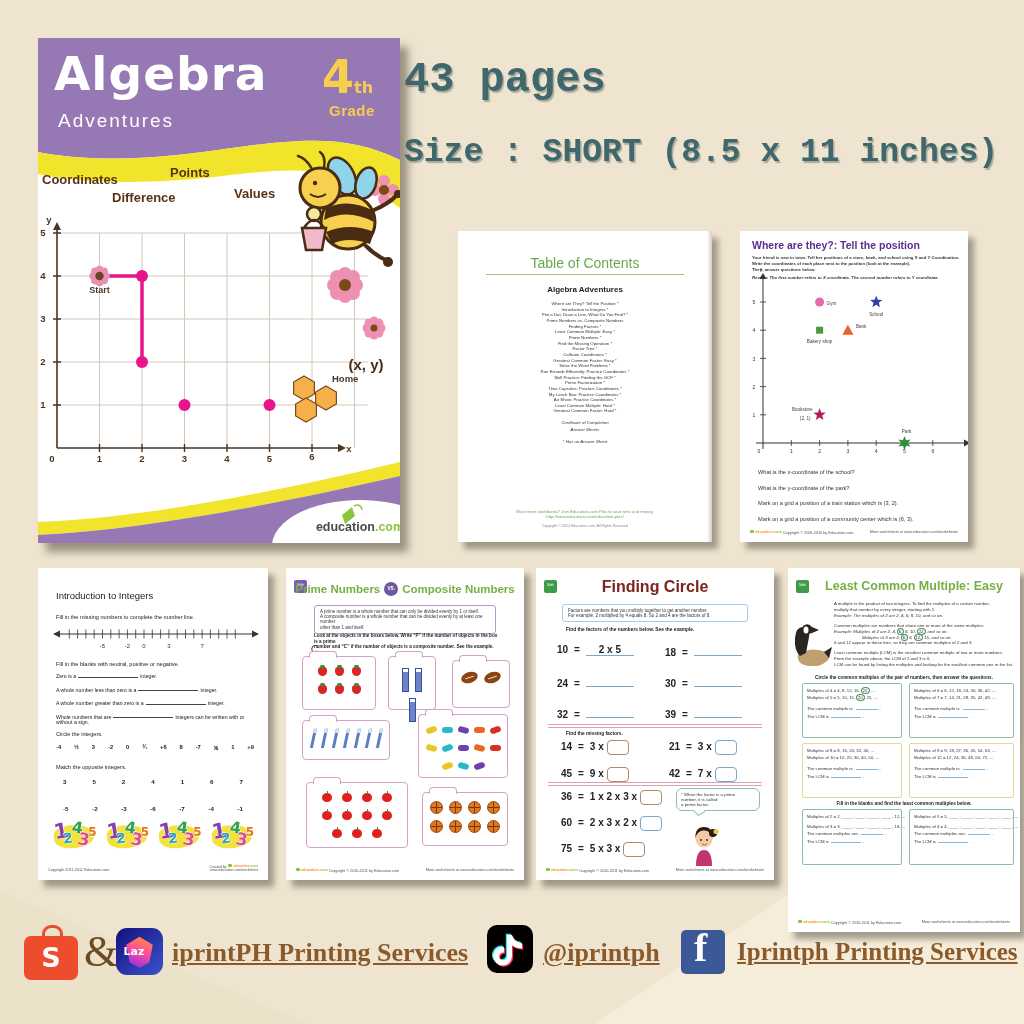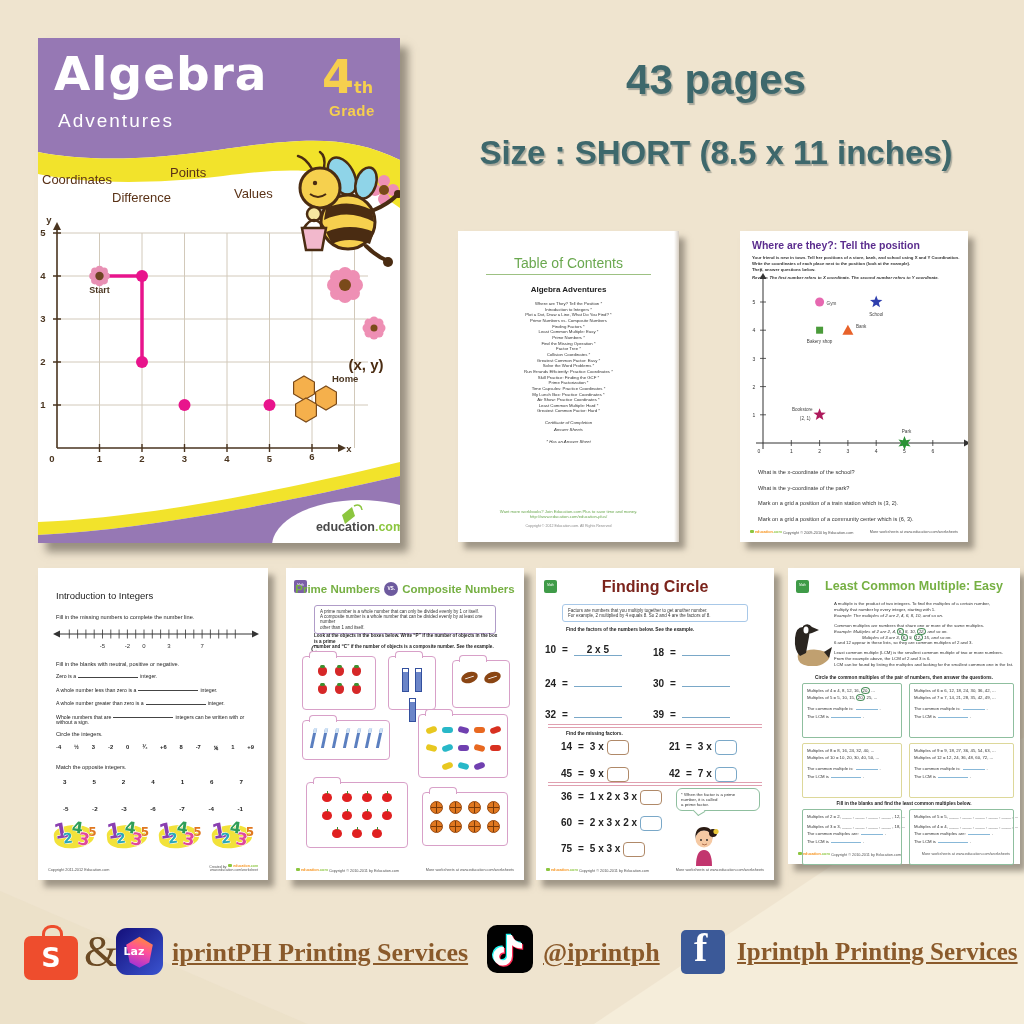--- a/index.html
+++ b/index.html
@@ -3,42 +3,42 @@
 <meta charset="utf-8">
 <style>
   html,body{margin:0;padding:0;}
   #stage{position:relative;width:1024px;height:1024px;background:#efe4cf;overflow:hidden;
          font-family:"Liberation Sans",sans-serif;}
   .abs{position:absolute;}
   .bg-wedge1{position:absolute;inset:0;background:#f5edda;clip-path:polygon(58% 100%,100% 72%,100% 100%);}
   .bg-wedge2{position:absolute;inset:0;background:#e9ddc4;opacity:.5;clip-path:polygon(0 100%,0 87%,30% 100%);}
 
   
-  .promo{position:absolute;left:416px;width:600px;text-align:center;color:var(--promo-teal,#3e686c);
-         font-family:Liberation Sans, sans-serif;font-weight:bold;text-shadow:1.5px 1.5px 1px rgba(40,60,62,.35);}
+  .promo{position:absolute;left:404px;width:600px;color:var(--promo-teal,#3e686c);
+         font-family:Liberation Mono, monospace;font-weight:bold;text-shadow:1.5px 1.5px 1px rgba(40,60,62,.35);}
   #promo-pages{top:56px;font-size:42px;}
   #promo-size{top:134px;font-size:33px;}
   #promo-bind{top:172px;font-size:33px;}
 
   
   .page{position:absolute;background:#fff;box-shadow:6px 7px 6px rgba(95,88,76,.55);}
 
   
   #cover{left:38px;top:38px;width:362px;height:505px;box-shadow:8px 9px 8px rgba(95,88,76,.6);}
   #cover .c-title{position:absolute;left:16px;top:8px;font-family:"DejaVu Sans",sans-serif;font-weight:800;
                   font-size:47px;color:#fff;letter-spacing:1px;}
   #cover .c-sub{position:absolute;left:20px;top:72px;font-size:19px;color:#fff;letter-spacing:2px;}
   #cover .c-grade{position:absolute;left:284px;top:12px;color:var(--grade-yellow,#f6cf4e);
                   font-family:"DejaVu Sans",sans-serif;font-weight:800;}
   #cover .c-grade .g4{font-size:46px;} #cover .c-grade .gth{font-size:16px;}
   #cover .c-gradeword{position:absolute;left:291px;top:64px;color:var(--grade-yellow,#f6cf4e);font-size:15px;font-weight:bold;letter-spacing:.5px;}
-  .scatter{position:absolute;font-weight:normal;font-size:13px;color:#5a3217;}
-
-  
-  #toc{left:458px;top:231px;width:221px;height:311px;}
+  .scatter{position:absolute;font-weight:bold;font-size:13px;color:#5a3217;}
+
+  
+  #toc{left:458px;top:231px;width:254px;height:311px;}
   #toc::after{content:'';position:absolute;right:0;top:0;bottom:0;width:5px;
               background:linear-gradient(to left,rgba(120,90,50,.30),rgba(0,0,0,0));}
   .toc-title{position:absolute;left:0;right:0;top:24px;text-align:center;font-size:14px;color:var(--toc-green,#6aa84f);}
   .toc-rule{position:absolute;left:28px;right:28px;top:43px;border-top:1px solid #9dc183;}
   .toc-book{position:absolute;left:0;right:0;top:54px;text-align:center;font-size:8px;font-weight:bold;color:#222;}
   .toc-list{position:absolute;left:0;right:0;top:70px;text-align:center;font-size:4.3px;color:#333;}
   .toc-list div{line-height:5.65px;}
   .toc-extras{position:absolute;left:0;right:0;top:188px;text-align:center;font-size:4.3px;color:#333;font-style:italic;}
   .toc-extras div{line-height:7px;}
   .toc-note{position:absolute;left:0;right:0;top:208px;text-align:center;font-size:4.3px;font-style:italic;color:#333;}
@@ -116,41 +116,41 @@
   .basketball{width:11px;height:11px;border-radius:50%;margin:2.5px 3px;border:.5px solid #9a4a10;
               background:linear-gradient(#7a3a08,#7a3a08) 50% 50%/100% 1px no-repeat,
                          linear-gradient(90deg,#7a3a08,#7a3a08) 50% 50%/1px 100% no-repeat,#e07820;}
 
   
   #fact{left:536px;top:568px;width:238px;height:312px;}
   .f-title{position:absolute;left:0;right:0;top:10px;text-align:center;font-size:16px;font-weight:800;
            color:var(--factors-maroon,#7b241c);}
   .f-info{left:26px;top:36px;width:186px;font-size:4.5px;border:1px solid #a8c8e8;}
   .f-instr{position:absolute;left:30px;top:59px;font-size:4.8px;font-weight:bold;color:#222;}
-  .prob-grid{position:absolute;left:0;top:76px;width:206px;display:grid;
+  .prob-grid{position:absolute;left:12px;top:76px;width:206px;display:grid;
              grid-template-columns:1fr 1fr;row-gap:17px;column-gap:10px;}
   .prob{font-size:10px;font-weight:bold;color:#222;white-space:nowrap;}
   .pf-n{display:inline-block;width:20px;text-align:right;}
   .pf-eq{margin:0 6px;}
   .pf-ans{display:inline-block;width:48px;text-align:center;border-bottom:.8px solid #7aa8c8;height:11px;}
   .pink-line{position:absolute;left:12px;right:12px;height:2px;border-top:.6px solid #e0a0b0;border-bottom:.6px solid #e0a0b0;}
   .f-mlabel{position:absolute;left:30px;top:163px;font-size:4.8px;font-weight:bold;color:#222;}
   .miss-grid{position:absolute;left:16px;top:172px;width:206px;display:grid;
              grid-template-columns:1fr 1fr;row-gap:12px;column-gap:10px;}
   .mbox{display:inline-block;width:20px;height:13px;border:.8px solid #b08968;border-radius:4px;vertical-align:middle;}
   .prob:nth-child(even) .mbox{border-color:#7aa8c8;}
   .pfr-rows{position:absolute;left:16px;top:222px;font-size:10px;font-weight:bold;color:#222;}
   .pfr-rows .prob{display:block;margin-bottom:11px;}
   .bubble{position:absolute;left:140px;top:220px;width:84px;border:1px solid #8fbf9f;border-radius:6px;
           font-size:4.4px;color:#333;padding:3px 4px;box-sizing:border-box;background:#fff;}
   .bubble::after{content:'';position:absolute;left:18px;bottom:-5px;width:7px;height:7px;background:#fff;
                  border-right:1px solid #8fbf9f;border-bottom:1px solid #8fbf9f;transform:rotate(45deg) skewX(-15deg);}
 
   
-  #lcm{left:788px;top:568px;width:232px;height:296px;}
+  #lcm{left:788px;top:568px;width:232px;height:364px;}
   .l-title{position:absolute;left:20px;right:0;top:11px;text-align:center;font-size:12.5px;font-weight:800;
            color:var(--prime-green,#76b043);}
   .l-para{position:absolute;left:46px;top:33px;width:182px;font-size:4.35px;color:#333;}
   .l-para div{line-height:5.9px;white-space:nowrap;}
   .l-para .gap{height:4px;}
   .ital{font-style:italic;}
   .circ{border:.5px solid #4a8f5a;border-radius:50%;padding:0 .5px;}
   .l-instr{position:absolute;left:0;right:0;text-align:center;font-size:4.7px;font-weight:bold;color:#222;}
   .lbox{position:absolute;border:1px solid #8fbf9f;border-radius:2px;font-size:4.3px;color:#333;
         padding:4px 4px;box-sizing:border-box;}

